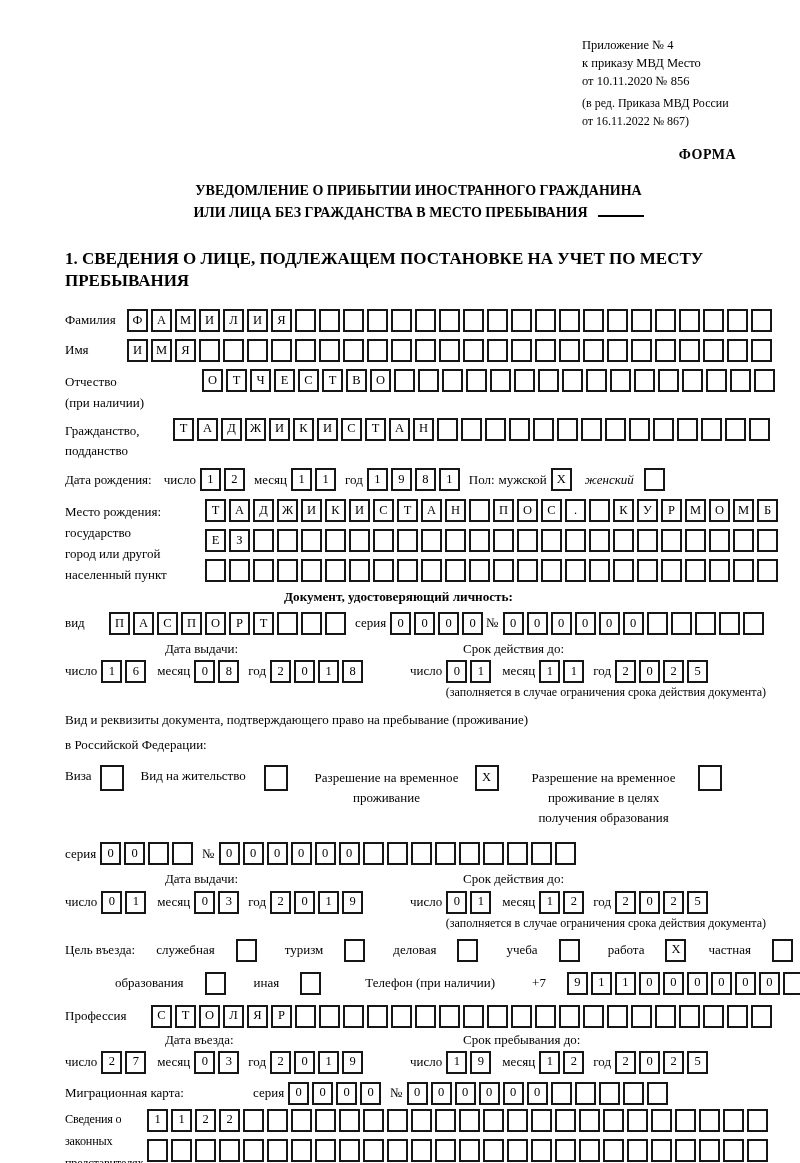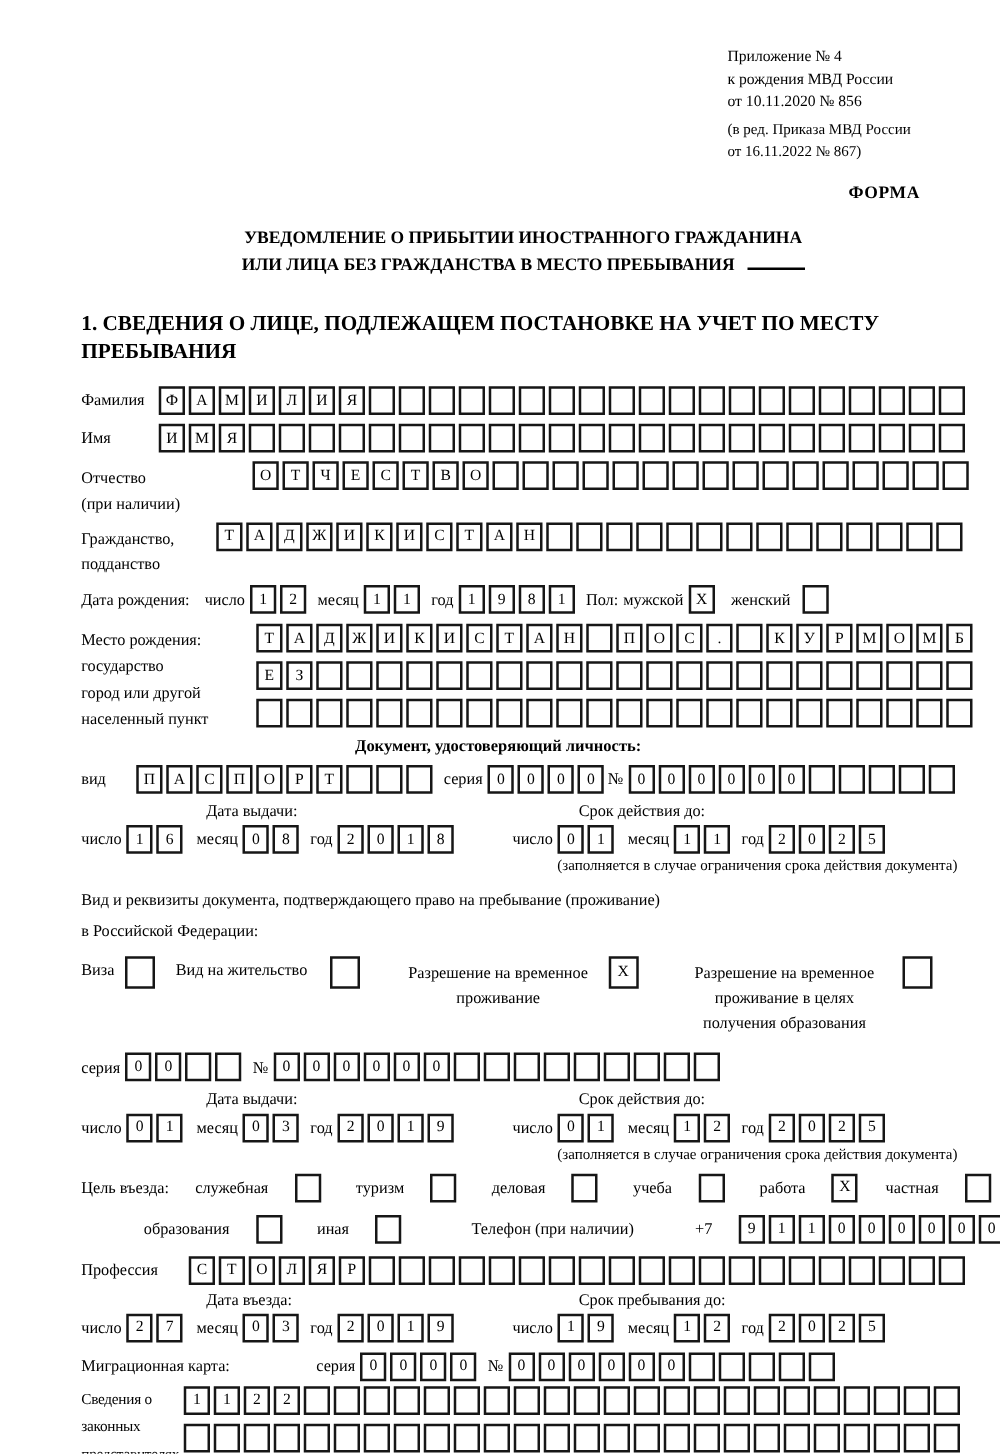--- a/index.html
+++ b/index.html
@@ -33,22 +33,22 @@
   .subl{font-size:13px;}
 
   
   .dategrid{display:flex;margin-bottom:2px;}
   .dg-left{width:345px;flex:none;}
   .dg-right{flex:none;}
   .dcap{margin-left:100px;margin-bottom:3px;}
   .dcap-r{margin-left:53px;margin-bottom:3px;}
   .dfields{display:flex;align-items:center;}
   .dlab{flex:none;margin-right:4px;padding-top:0;}
-  .gap8{margin-left:8px;} .gap6{margin-left:6px;} .gap10{margin-left:10px;}
-  .gap14{margin-left:14px;} .gap16{margin-left:28px;} .gap24{margin-left:24px;}
+  .gap8{margin-left:8px;} .gap6{margin-left:6px;} .gap10{margin-left:10px;font-style:italic;}
+  .gap14{margin-left:14px;} .gap16{margin-left:16px;} .gap24{margin-left:24px;}
   .note-r{text-align:right;font-size:12px;margin:2px 6px 8px 0;}
 
   
   .optrow{display:flex;align-items:flex-start;margin-top:6px;margin-bottom:14px;}
   .opt{display:flex;align-items:flex-start;}
   .optlab{padding-top:5px;}
   .optlab-c{text-align:center;line-height:1.55;}
   .w115{width:115px;} .w160{width:160px;} .w172{width:172px;}
   .opt .boxrow{margin-left:8px;margin-top:2px;}
 
@@ -65,21 +65,21 @@
   .dochead{text-align:center;font-weight:bold;font-size:13.2px;margin:4px 40px 6px 0;}
   .para{line-height:1.8;margin-bottom:2px;}
 </style>
 </head>
 <body>
 
 <div class="page">
 
   <div class="hdr">
     <div>Приложение № 4</div>
-    <div>к рождения МВД России</div>
+    <div>к приказу МВД Место</div>
     <div>от 10.11.2020 № 856</div>
     <div class="hdr-sub">
       <div>(в ред. Приказа МВД России</div>
       <div>от 16.11.2022 № 867)</div>
     </div>
   </div>
   <div class="forma">ФОРМА</div>
 
   <div class="title">
     <div>УВЕДОМЛЕНИЕ О ПРИБЫТИИ ИНОСТРАННОГО ГРАЖДАНИНА</div>

